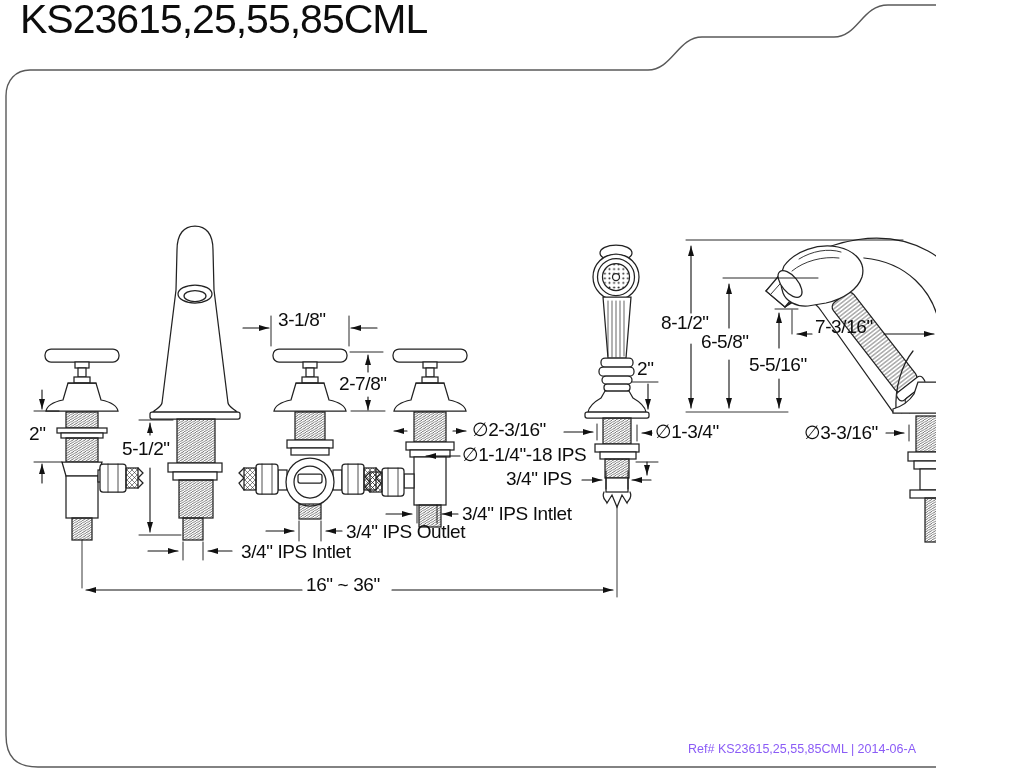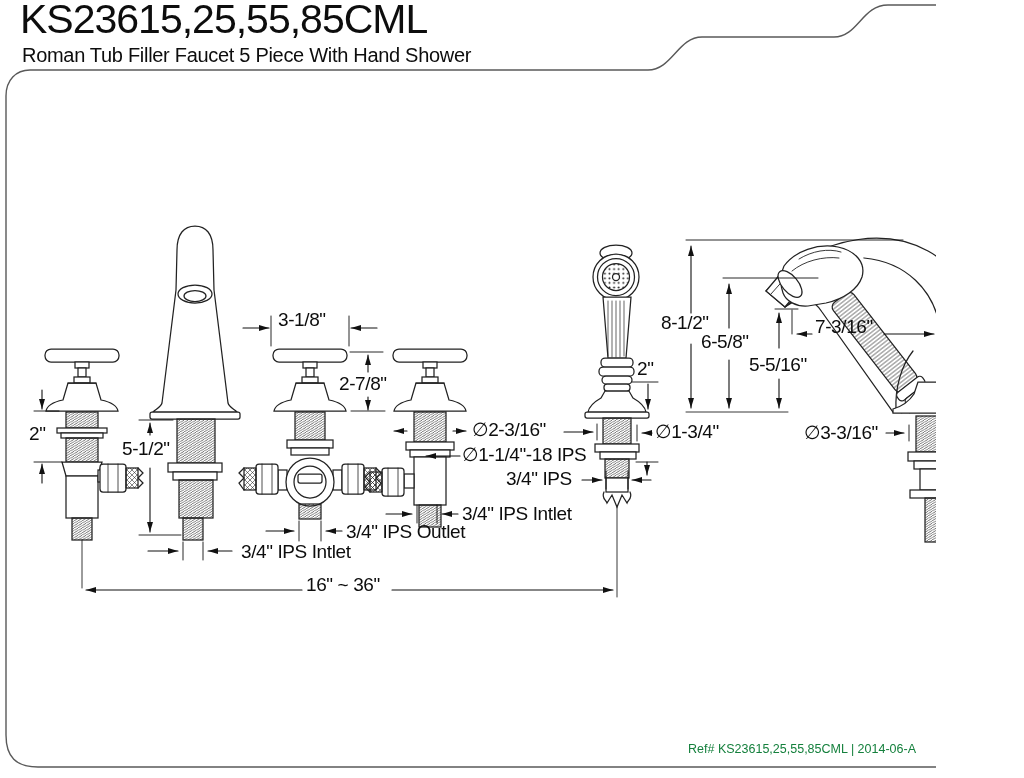--- a/index.html
+++ b/index.html
@@ -2,21 +2,21 @@
 <html><head>
 <meta charset="utf-8">
 <style>
   html,body{margin:0;padding:0;background:#fff;}
   .page{position:relative;width:936px;height:778px;background:#fff;overflow:hidden;
         font-family:"Liberation Sans", sans-serif;color:#0d0d0d;}
   .title{position:absolute;left:20px;top:-4px;font-size:41px;font-weight:400;
          letter-spacing:-1px;white-space:nowrap;}
   .subtitle{position:absolute;left:22px;top:44px;font-size:20px;font-weight:400;
          letter-spacing:-0.3px;white-space:nowrap;}
-  .refnote{position:absolute;right:20px;top:742px;font-size:12.5px;white-space:nowrap;color:#15803d;}
+  .refnote{position:absolute;right:20px;top:742px;font-size:12.5px;white-space:nowrap;color:#8b5cf6;}
   .lbl{position:absolute;font-size:19px;letter-spacing:-0.4px;white-space:nowrap;color:#0d0d0d;}
   .drawing{position:absolute;left:0;top:0;}
 </style>
 </head>
 <body>
 
 <div class="page">
 
   <svg class="drawing" width="1024" height="778" viewBox="0 0 1024 778" stroke="#222" fill="none" stroke-width="1.25" stroke-linecap="round">
     <defs>
@@ -231,21 +231,20 @@
       <line x1="884" y1="334" x2="934" y2="334" marker-end="url(#arr)"></line>
       <path d="M 939,326 V 342" stroke-width="0.9"></path>
 
       <line x1="886" y1="433" x2="904" y2="433" marker-end="url(#arr)"></line>
       <path d="M 909,425 V 441 M 985,425 V 441" stroke-width="0.9"></path>
       <line x1="1008" y1="433" x2="990" y2="433" marker-end="url(#arr)"></line>
     </g>
   </svg>
 
   <div class="title">KS23615,25,55,85CML</div>
-  <div class="subtitle">Roman Tub Filler Faucet 5 Piece With Hand Shower</div>
   <div class="refnote">Ref# KS23615,25,55,85CML | 2014-06-A</div>
 
   <div class="lbl" style="left:278px;top:309px">3-1/8"</div>
   <div class="lbl" style="left:339px;top:373px">2-7/8"</div>
   <div class="lbl" style="left:29px;top:423px">2"</div>
   <div class="lbl" style="left:122px;top:438px">5-1/2"</div>
   <div class="lbl" style="left:472px;top:418px">∅2-3/16"</div>
   <div class="lbl" style="left:462px;top:443px">∅1-1/4"-18 IPS</div>
   <div class="lbl" style="left:506px;top:468px">3/4" IPS</div>
   <div class="lbl" style="left:462px;top:503px">3/4" IPS Intlet</div>

